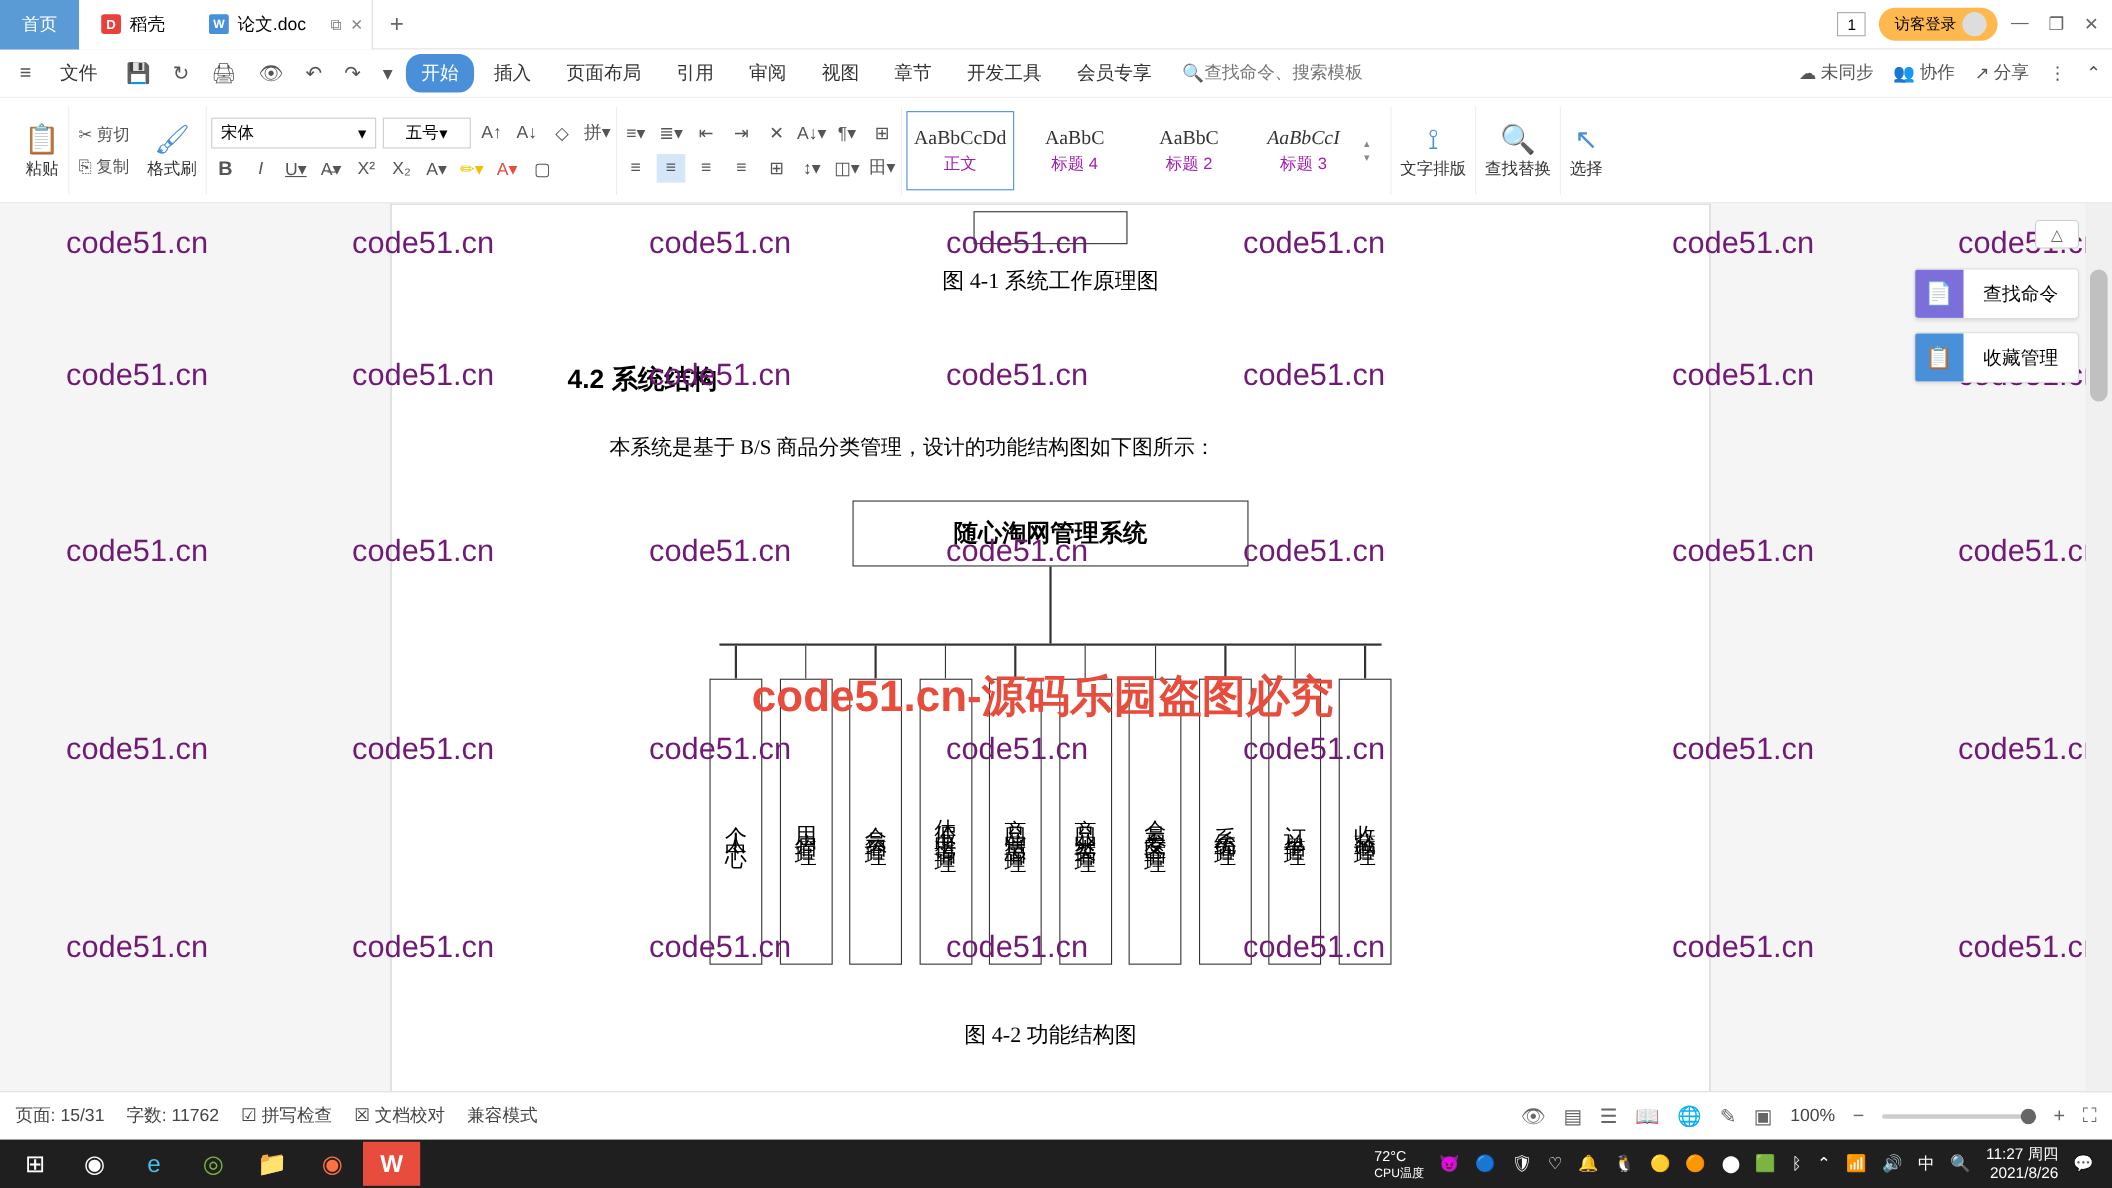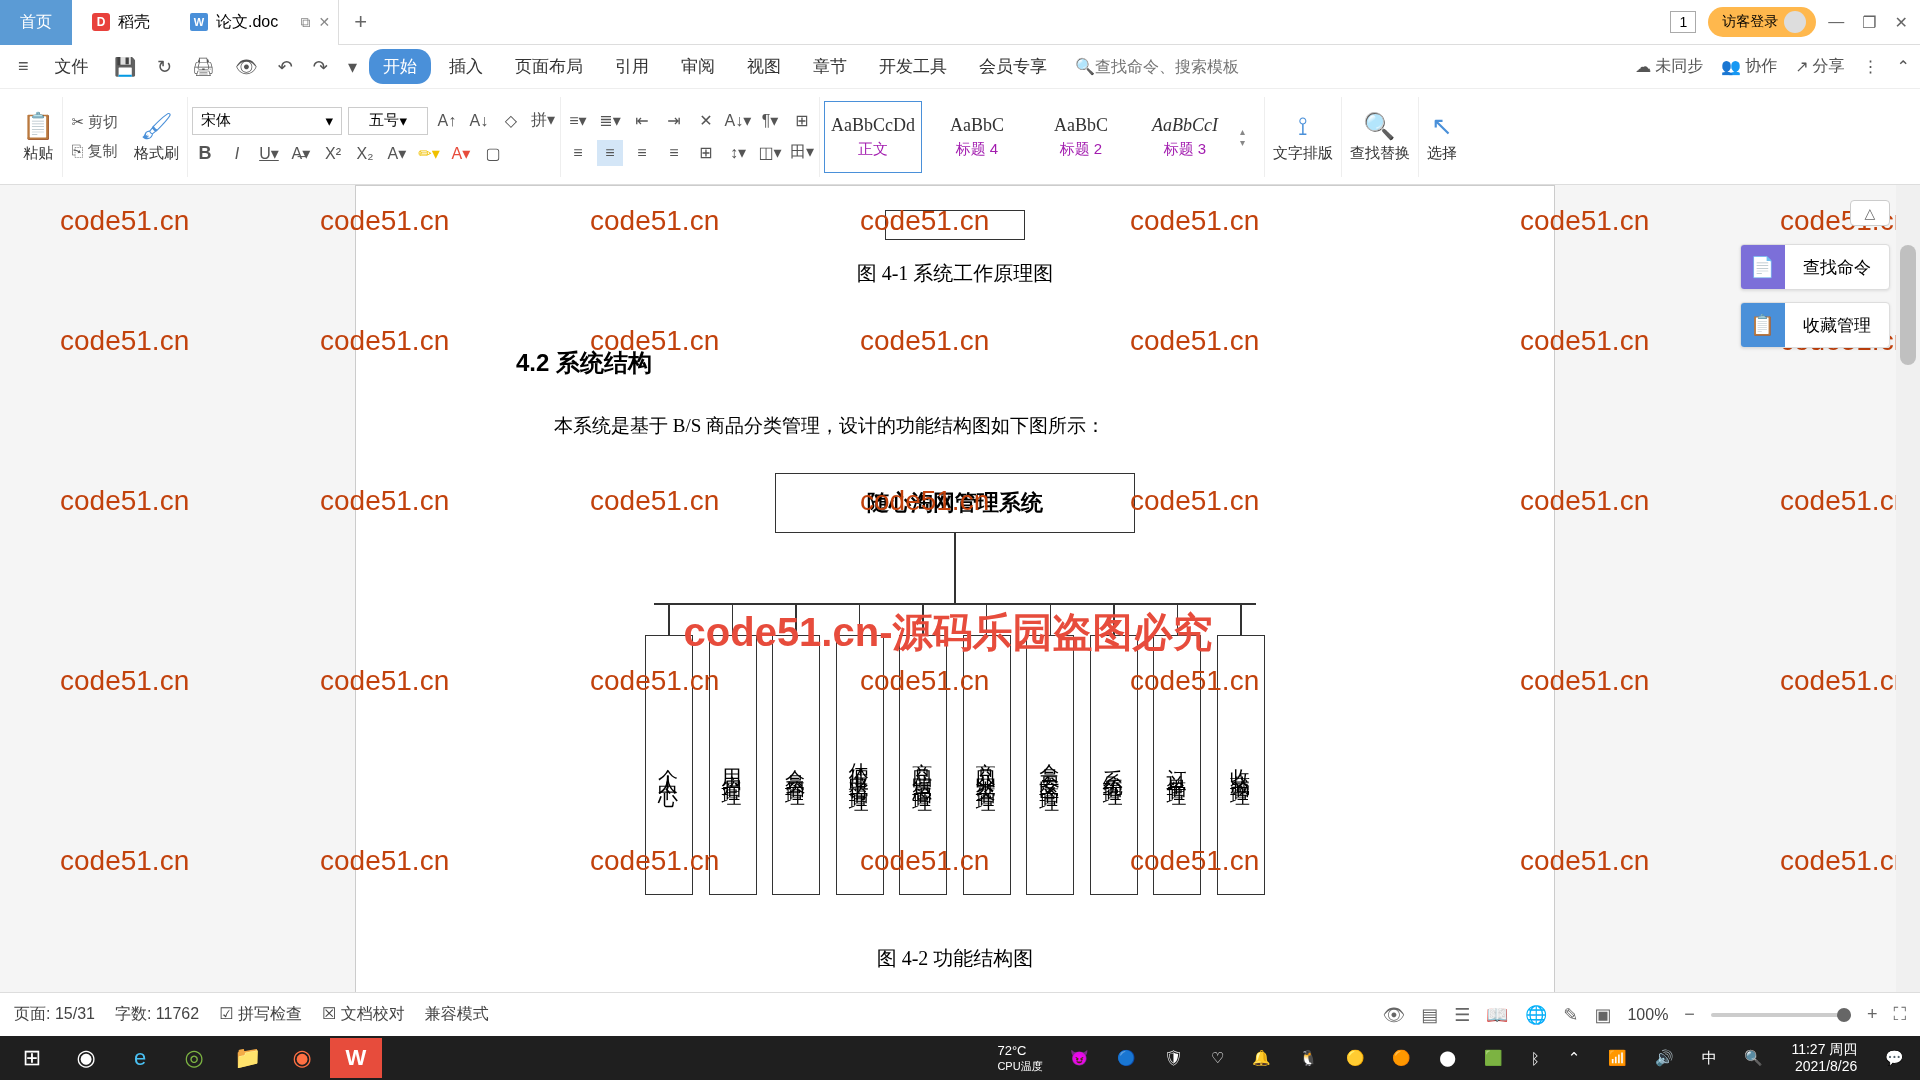--- a/index.html
+++ b/index.html
@@ -48,39 +48,39 @@
 .fbtn.sel { background:#d4e6f7; }
 .style-item { width:98px; height:72px; border:1px solid transparent; display:flex; flex-direction:column; align-items:center; justify-content:center; cursor:pointer; }
 .style-item.sel { border-color:#4a90d9; }
 .style-prev { font-size:18px; color:#333; font-family:serif; }
 .style-lbl { font-size:15px; color:#a21caf; margin-top:4px; }
 .rhandle { width:20px; display:flex; flex-direction:column; gap:2px; color:#888; font-size:10px; }
 
 
 .docarea { position:absolute; top:185px; bottom:56px; left:0; right:24px; background:#f5f5f5; overflow:hidden; }
 .page { position:absolute; left:355px; top:0; width:1200px; height:100%; background:#fff; border:1px solid #ccc; }
-.page-inner { padding:24px 160px; }
+.page-inner { padding:6px 160px; }
 .fig-placeholder { width:140px; height:30px; border:1px solid #333; margin:0 auto; }
 .caption { text-align:center; font-size:20px; margin-top:20px; font-family:serif; }
 .sec-title { font-size:24px; margin:60px 0 30px 0; font-weight:600;}
 .body-text { font-size:19px; line-height:1.8; text-indent:2em; font-family:serif; }
 
 
 .orgchart { margin:30px auto 0; width:620px; position:relative; }
 .org-root { width:360px; height:60px; border:1.5px solid #333; margin:0 auto; display:flex; align-items:center; justify-content:center; font-size:22px; font-weight:bold; background:#fff; }
 .org-vline { width:1.5px; height:70px; background:#333; margin:0 auto; }
 .org-hline { height:1.5px; background:#333; width:602px; margin:0 auto; }
 .org-cols { display:flex; justify-content:space-between; width:620px; }
 .org-col { display:flex; flex-direction:column; align-items:center; }
 .org-sv { width:1.5px; height:30px; background:#333; }
 .org-box { width:48px; height:260px; border:1.5px solid #333; display:flex; align-items:center; justify-content:center; background:#fff; }
 .org-box span { writing-mode:vertical-rl; font-size:20px; letter-spacing:6px; font-family:serif; }
 
 
-.wm { position:absolute; color:#c2410c; font-size:28px; pointer-events:none; font-family:Arial; }
+.wm { position:absolute; color:#701a75; font-size:28px; pointer-events:none; font-family:Arial; }
 .wm-big { position:absolute; color:#e74c3c; font-size:40px; font-weight:bold; pointer-events:none; left:50%; transform:translateX(-50%); top:420px; z-index:5; white-space:nowrap; }
 
 
 .sidepanel { position:absolute; right:30px; top:200px; display:flex; flex-direction:column; gap:12px; }
 .sp-toggle { width:40px; height:26px; background:#fff; border:1px solid #ccc; border-radius:4px; display:flex; align-items:center; justify-content:center; font-size:14px; color:#666; margin-left:auto; margin-bottom:6px;}
 .sp-item { display:flex; align-items:center; background:#fff; border:1px solid #ddd; border-radius:4px; overflow:hidden; cursor:pointer; box-shadow:0 1px 3px rgba(0,0,0,.1);}
 .sp-icon { width:44px; height:44px; display:flex; align-items:center; justify-content:center; color:#fff; font-size:20px; }
 .sp-icon.purple { background:#7c6fd9; }
 .sp-icon.blue { background:#4a90d9; }
 .sp-lbl { padding:0 18px; font-size:17px; }
@@ -92,21 +92,21 @@
 
 .statusbar { position:absolute; bottom:44px; left:0; right:0; height:44px; background:#fff; border-top:1px solid #ddd; display:flex; align-items:center; padding:12px 14px; gap:20px; font-size:16px; color:#444; }
 .sb-right { margin-left:auto; display:flex; align-items:center; gap:16px; }
 .sb-icon { font-size:18px; color:#666; cursor:pointer; }
 .zoom-slider { width:140px; height:4px; background:#ccc; position:relative; border-radius:2px; }
 .zoom-slider .dot { position:absolute; right:0; top:-5px; width:14px; height:14px; border-radius:50%; background:#666; }
 
 
 .taskbar { position:absolute; bottom:0; left:0; right:0; height:44px; background:#1f1f1f; display:flex; align-items:center; padding:0 6px; gap:2px; }
 .tb-item { width:52px; height:40px; display:flex; align-items:center; justify-content:center; font-size:22px; color:#fff; cursor:pointer; }
-.tb-right { margin-left:auto; display:flex; align-items:center; gap:28px; color:#fff; font-size:13px; padding-right:10px;}
+.tb-right { margin-left:auto; display:flex; align-items:center; gap:14px; color:#fff; font-size:13px; padding-right:10px;}
 .tray-icon { font-size:15px; }
 .clock { text-align:right; line-height:1.2; font-size:14px; }
 </style>
 </head>
 <body>
 
 <div class="titlebar">
   <div class="tab home">
       <span>首页</span>
     </div>

